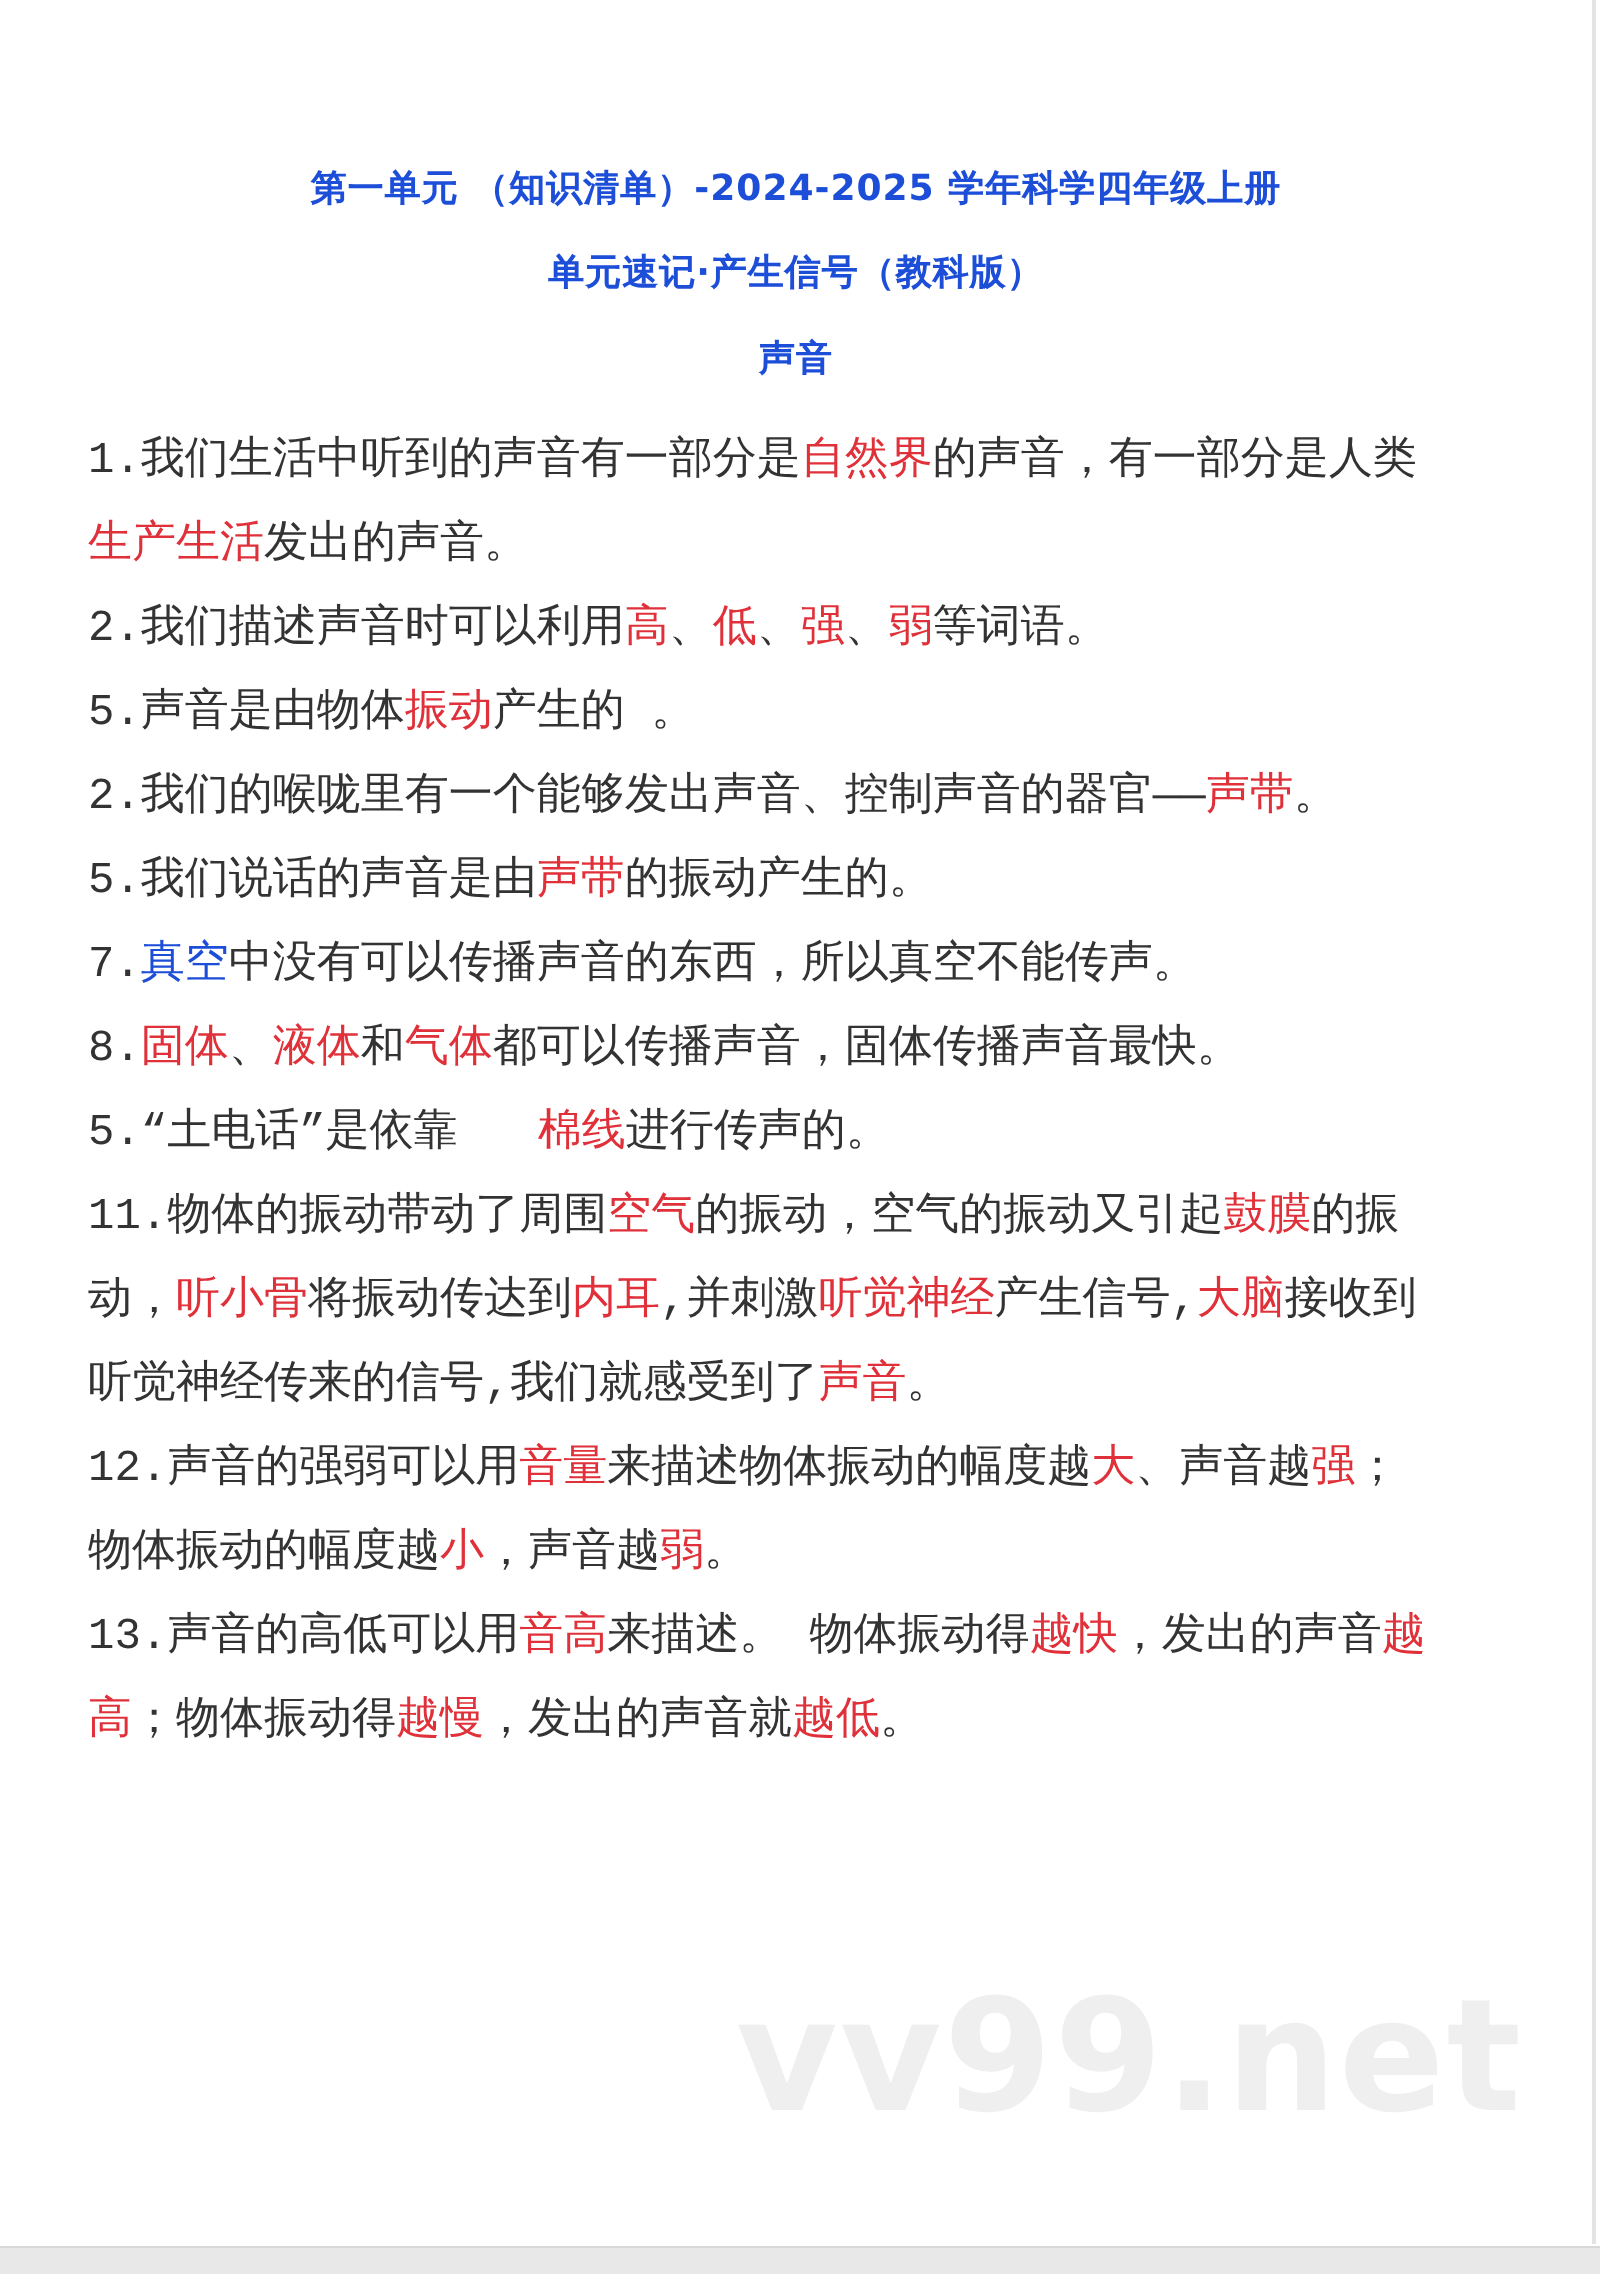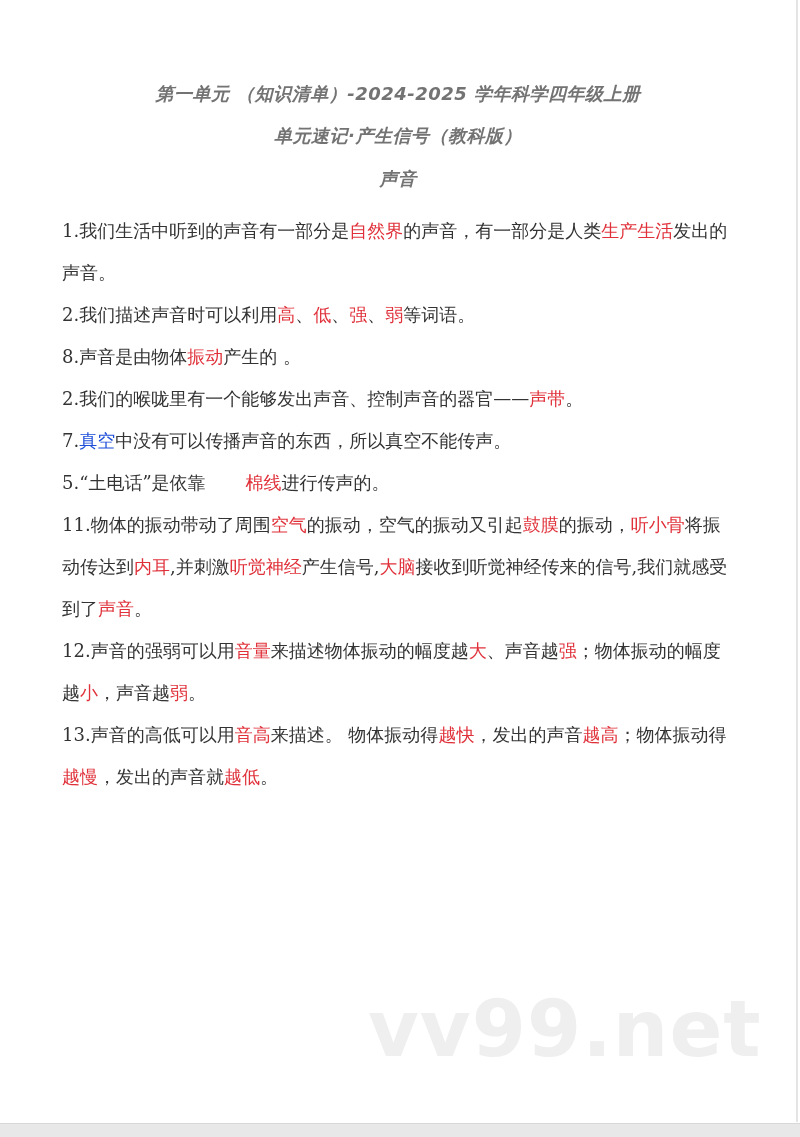--- a/index.html
+++ b/index.html
@@ -33,36 +33,36 @@
       background: #e8e8e8;
       border-top: 1px solid #d8d8d8;
     }
     .title {
       position: absolute;
       left: 0;
       width: 796px;
       text-align: center;
       font-family: "DejaVu Sans", "Liberation Sans", sans-serif;
       font-weight: bold;
-      color: #737373;
+      color: #1d4ed8;
       font-size: 18px;
       letter-spacing: 0.5px;
-      font-style: italic;
     }
     .title.t1 { top: 82px; }
     .title.t2 { top: 124px; }
     .title.t3 { top: 167px; }
 
     .content {
       position: absolute;
-      left: 62px;
+      left: 44px;
       top: 210px;
       width: 672px;
-      font-size: 18px;
+      font-size: 22px;
       line-height: 42px;
+      font-family: Liberation Mono, monospace;
     }
     .item {
       margin: 0;
       padding: 0;
     }
     .hl {
       color: #e0313a;
     }
     .watermark {
       position: absolute;
@@ -81,23 +81,25 @@
 <body>
 
 <div class="page">
   <div class="title t1">第一单元 （知识清单）-2024-2025 学年科学四年级上册</div>
   <div class="title t2">单元速记·产生信号（教科版）</div>
   <div class="title t3">声音</div>
 
   <div class="content" id="knowledge-list">
       <p class="item"><span>1.我们生活中听到的声音有一部分是</span><span class="hl" style="color: rgb(224, 49, 58);">自然界</span><span>的声音，有一部分是人类</span><span class="hl" style="color: rgb(224, 49, 58);">生产生活</span><span>发出的声音。</span></p>
       <p class="item"><span>2.我们描述声音时可以利用</span><span class="hl" style="color: rgb(224, 49, 58);">高</span><span>、</span><span class="hl" style="color: rgb(224, 49, 58);">低</span><span>、</span><span class="hl" style="color: rgb(224, 49, 58);">强</span><span>、</span><span class="hl" style="color: rgb(224, 49, 58);">弱</span><span>等词语。</span></p>
-      <p class="item"><span>8.声音是由物体</span><span class="hl" style="color: rgb(224, 49, 58);">振动</span><span>产生的 。</span></p>
+      <p class="item"><span>5.声音是由物体</span><span class="hl" style="color: rgb(224, 49, 58);">振动</span><span>产生的 。</span></p>
       <p class="item"><span>2.我们的喉咙里有一个能够发出声音、控制声音的器官——</span><span class="hl" style="color: rgb(224, 49, 58);">声带</span><span>。</span></p>
+      <p class="item"><span>5.我们说话的声音是由</span><span class="hl" style="color: rgb(224, 49, 58);">声带</span><span>的振动产生的。</span></p>
       <p class="item"><span>7.</span><span class="hl" style="color: #1d4ed8;">真空</span><span>中没有可以传播声音的东西，所以真空不能传声。</span></p>
+      <p class="item"><span>8.</span><span class="hl" style="color: rgb(224, 49, 58);">固体</span><span>、</span><span class="hl" style="color: rgb(224, 49, 58);">液体</span><span>和</span><span class="hl" style="color: rgb(224, 49, 58);">气体</span><span>都可以传播声音，固体传播声音最快。</span></p>
       <p class="item"><span>5.“土电话”是依靠</span><span class="hl" style="color: rgb(224, 49, 58); margin-left: 40px;">棉线</span><span>进行传声的。</span></p>
       <p class="item"><span>11.物体的振动带动了周围</span><span class="hl" style="color: rgb(224, 49, 58);">空气</span><span>的振动，空气的振动又引起</span><span class="hl" style="color: rgb(224, 49, 58);">鼓膜</span><span>的振动，</span><span class="hl" style="color: rgb(224, 49, 58);">听小骨</span><span>将振动传达到</span><span class="hl" style="color: rgb(224, 49, 58);">内耳</span><span>,并刺激</span><span class="hl" style="color: rgb(224, 49, 58);">听觉神经</span><span>产生信号,</span><span class="hl" style="color: rgb(224, 49, 58);">大脑</span><span>接收到听觉神经传来的信号,我们就感受到了</span><span class="hl" style="color: rgb(224, 49, 58);">声音</span><span>。</span></p>
       <p class="item"><span>12.声音的强弱可以用</span><span class="hl" style="color: rgb(224, 49, 58);">音量</span><span>来描述物体振动的幅度越</span><span class="hl" style="color: rgb(224, 49, 58);">大</span><span>、声音越</span><span class="hl" style="color: rgb(224, 49, 58);">强</span><span>；物体振动的幅度越</span><span class="hl" style="color: rgb(224, 49, 58);">小</span><span>，声音越</span><span class="hl" style="color: rgb(224, 49, 58);">弱</span><span>。</span></p>
       <p class="item"><span>13.声音的高低可以用</span><span class="hl" style="color: rgb(224, 49, 58);">音高</span><span>来描述。 物体振动得</span><span class="hl" style="color: rgb(224, 49, 58);">越快</span><span>，发出的声音</span><span class="hl" style="color: rgb(224, 49, 58);">越高</span><span>；物体振动得</span><span class="hl" style="color: rgb(224, 49, 58);">越慢</span><span>，发出的声音就</span><span class="hl" style="color: rgb(224, 49, 58);">越低</span><span>。</span></p>
     </div>
 
   <div class="watermark">vv99.net</div>
 </div>
 <div class="bottom-band"></div>
 

